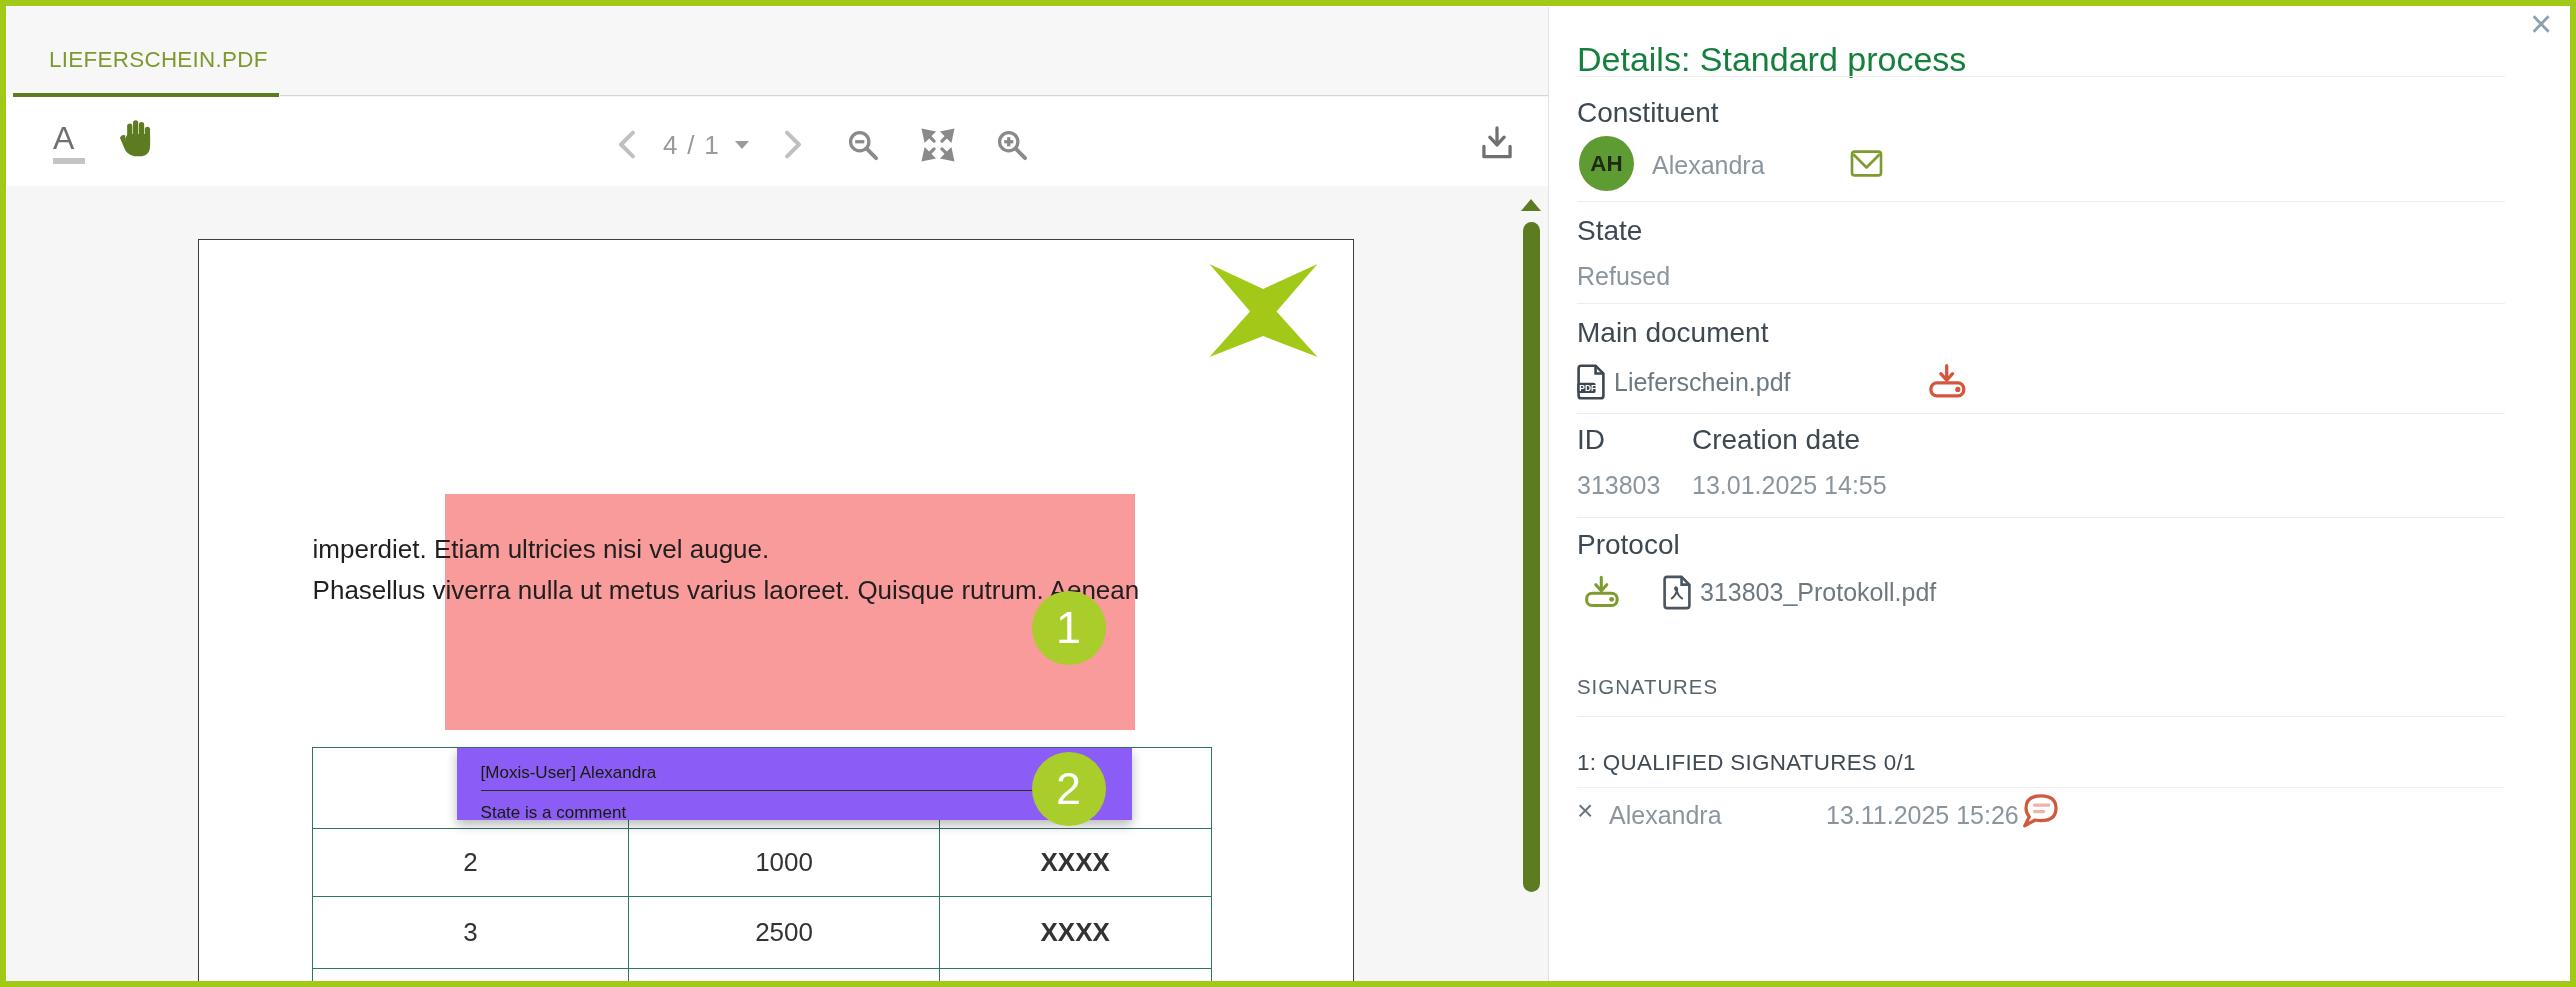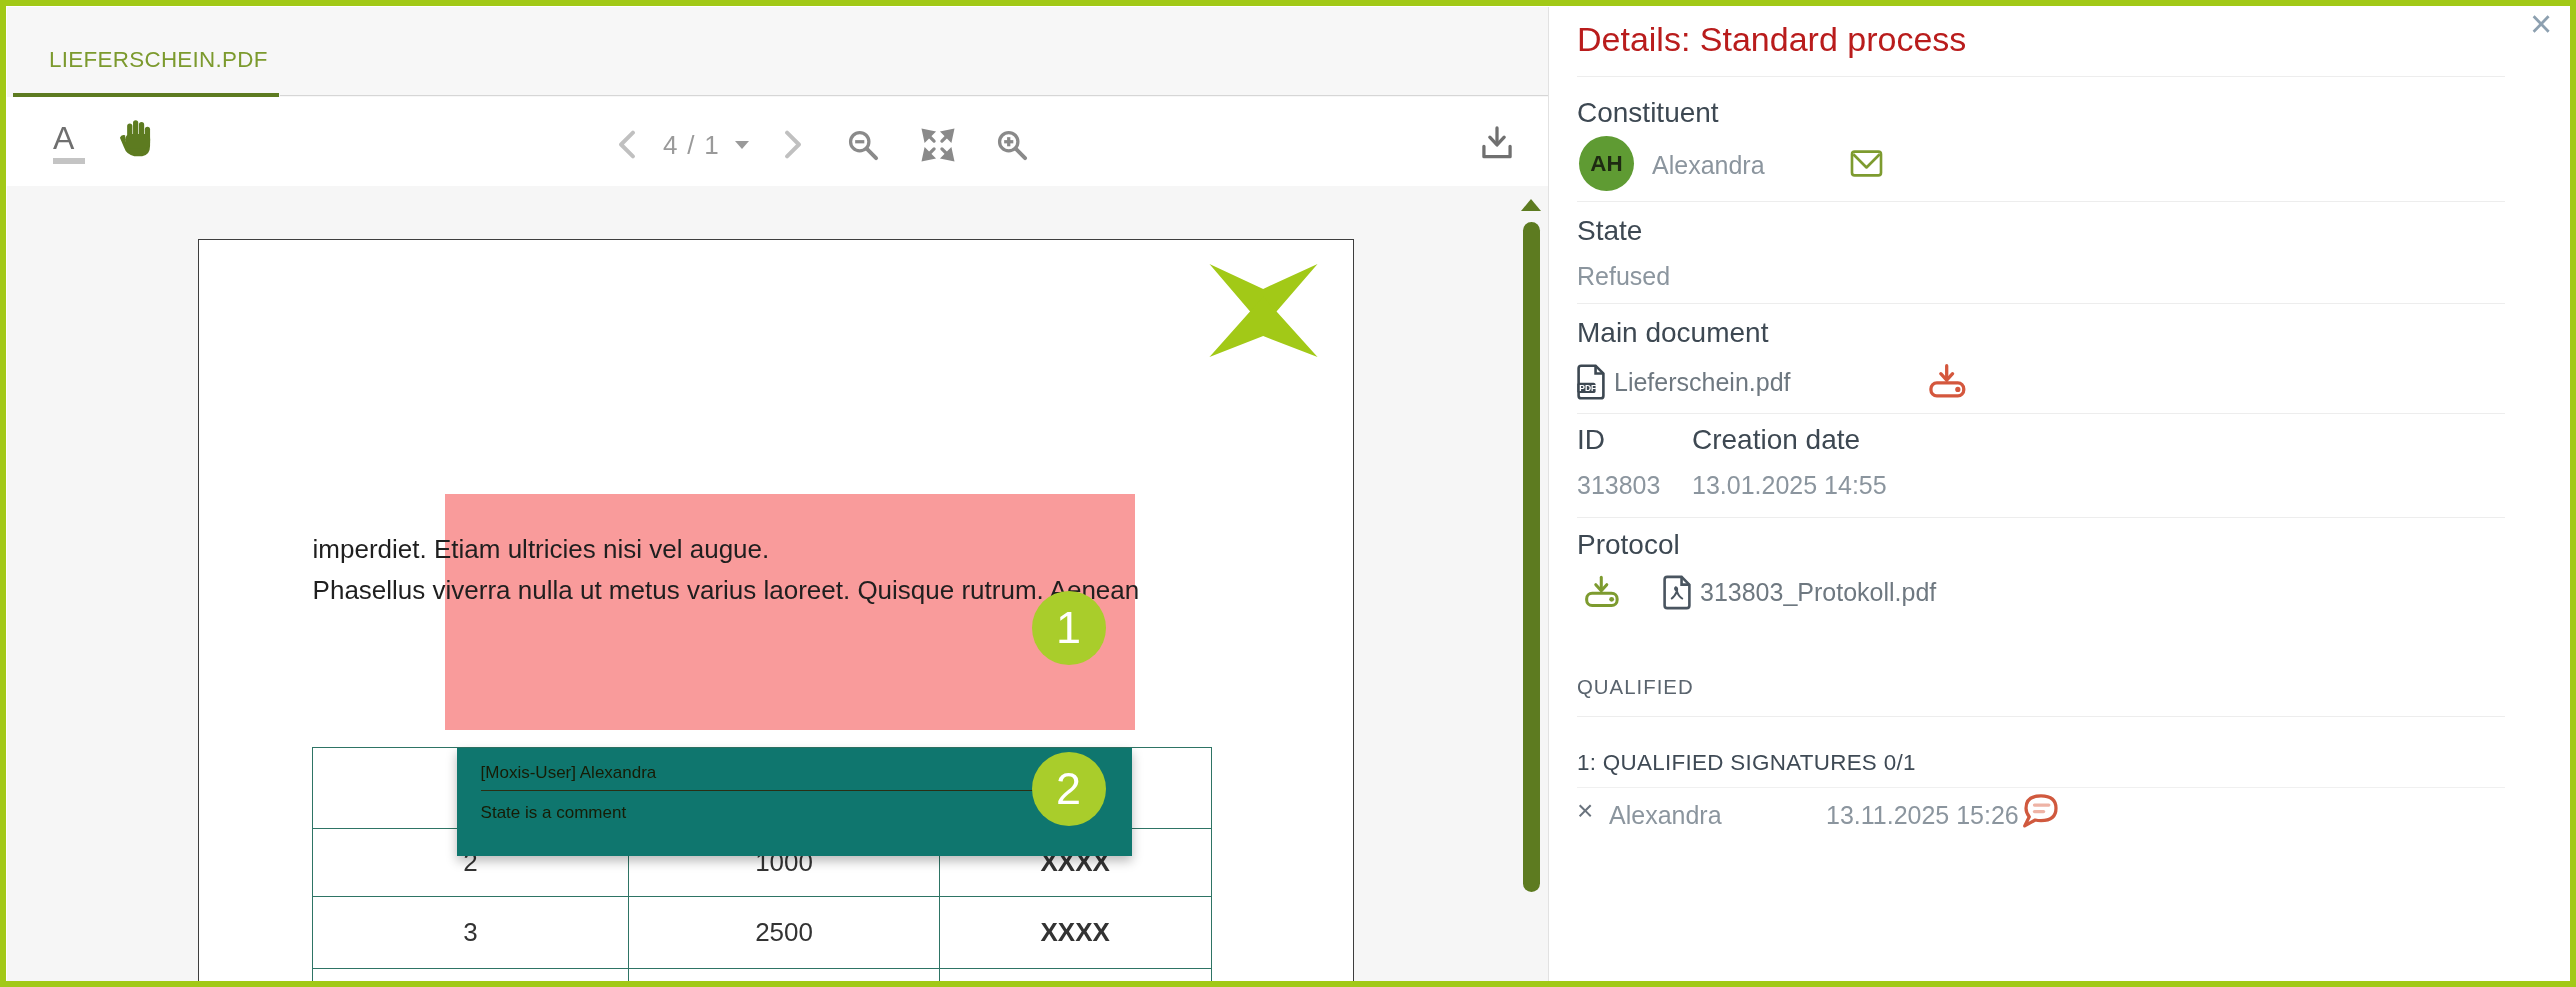--- a/index.html
+++ b/index.html
@@ -20,34 +20,34 @@
   .pagenum{font-size:26px;color:#9a9a9a;letter-spacing:1.3px;}
   .dotted-underline{border-bottom:2px dotted #a3a3a3;width:87px;height:0;}
   .caret-down{width:0;height:0;border-left:7.2px solid transparent;border-right:7.2px solid transparent;border-top:8.6px solid #9a9a9a;}
   
   #page{left:191px;top:53px;width:1154px;height:745px;background:#ffffff;border:1.3px solid #3e3e3e;}
   .doc-title{font-size:49px;font-weight:700;color:#0d0d0d;}
   .doc-par{font-size:26px;line-height:41px;color:#1f1f1f;white-space:nowrap;}
   #redbox{left:246px;top:254px;width:690px;height:236px;background:#f99b9b;}
   .badge{width:74px;height:74px;border-radius:50%;background:#a9cd2b;color:#ffffff;
          font-size:45px;display:flex;align-items:center;justify-content:center;z-index:12;}
-  #commentbox{left:258px;top:508px;width:675px;height:108px;background:#0f766e;
+  #commentbox{left:258px;top:508px;width:675px;height:72px;background:#8b5cf6;
               box-shadow:0 5.3px 10.5px rgba(0,0,0,.28);z-index:10;}
   .comment-text{color:#171c06;font-size:17px;}
   #comment-rule{left:24px;top:42px;width:618px;height:1.3px;background:#2a2f14;}
   table.pdf-table{border-collapse:collapse;width:900px;}
   table.pdf-table td{border:1.3px solid #2e7465;text-align:center;vertical-align:middle;
                      font-size:26px;color:#333;background:transparent;}
   td.xcell{font-weight:700;color:#222;}
   
   #scroll-arrow{left:1514px;top:13px;width:0;height:0;border-left:10px solid transparent;border-right:10px solid transparent;border-bottom:12px solid #5d7b20;}
   #scroll-thumb{left:1516px;top:36px;width:17px;height:670px;background:#5d7b20;border-radius:8.6px;}
   
   #panel{left:1549px;top:6.6px;width:1020px;height:974px;background:#ffffff;}
-  .panel-title{color:#b91c1c;font-size:34px;}
+  .panel-title{color:#15803d;font-size:34px;margin-top:20px;}
   .sec-label{color:#3d4852;font-size:28px;}
   .sec-value{color:#8b959e;font-size:25px;}
   .file-name{color:#6e7880;font-size:25px;}
   .divider{height:1.3px;background:#ededed;width:928px;}
   .avatar{width:55px;height:55px;border-radius:50%;background:#5f9b33;color:#1e2a12;
           display:flex;align-items:center;justify-content:center;font-weight:700;font-size:22.4px;}
   .caps-label{color:#5a646e;font-size:20.4px;letter-spacing:1px;}
   .iter-group{color:#3f4a55;font-size:22.4px;letter-spacing:0.3px;}
   .refuse-x{color:#6a737d;font-size:28px;}
   #closex{color:#8da0b0;font-size:38px;font-weight:300;line-height:38px;z-index:40;}
@@ -270,21 +270,21 @@
   </div>
   <div class="abs" style="left:1662px;top:574px;">
     <svg width="30" height="37" viewBox="0 0 46 56" style="float:left;">
       <path d="M8 4 H30 L42 16 V48 Q42 52 38 52 H8 Q4 52 4 48 V8 Q4 4 8 4 Z" fill="none" stroke="#4a5560" stroke-width="4"></path>
       <path d="M30 4 V16 H42" fill="none" stroke="#4a5560" stroke-width="4"></path>
       <path d="M14 38 Q20 34 23 26 Q25 34 32 38 M23 26 Q24 20 21 20 Q18 22 23 26" fill="none" stroke="#4a5560" stroke-width="3"></path>
     </svg>
     <span class="file-name" style="margin-left:8px;line-height:37px;">313803_Protokoll.pdf</span>
   </div>
 
-  <div class="abs caps-label" style="left:1577px;top:676px;">QUALIFIED</div>
+  <div class="abs caps-label" style="left:1577px;top:676px;">SIGNATURES</div>
   <div class="abs divider" style="left:1577px;top:716px;"></div>
 
   <div class="abs iter-group" style="left:1577px;top:750px;">1: QUALIFIED SIGNATURES 0/1</div>
   <div class="abs divider" style="left:1577px;top:787px;height:0.7px;background:#f0f0f0;"></div>
 
   <div class="abs refuse-x" style="left:1577px;top:795px;">×</div>
   <div class="abs sec-value" style="left:1609px;top:801px;">Alexandra</div>
   <div class="abs sec-value" style="left:1826px;top:801px;">13.11.2025 15:26</div>
   <div class="abs" style="left:2018px;top:792px;">
     <svg width="46" height="43" viewBox="0 0 70 66">

